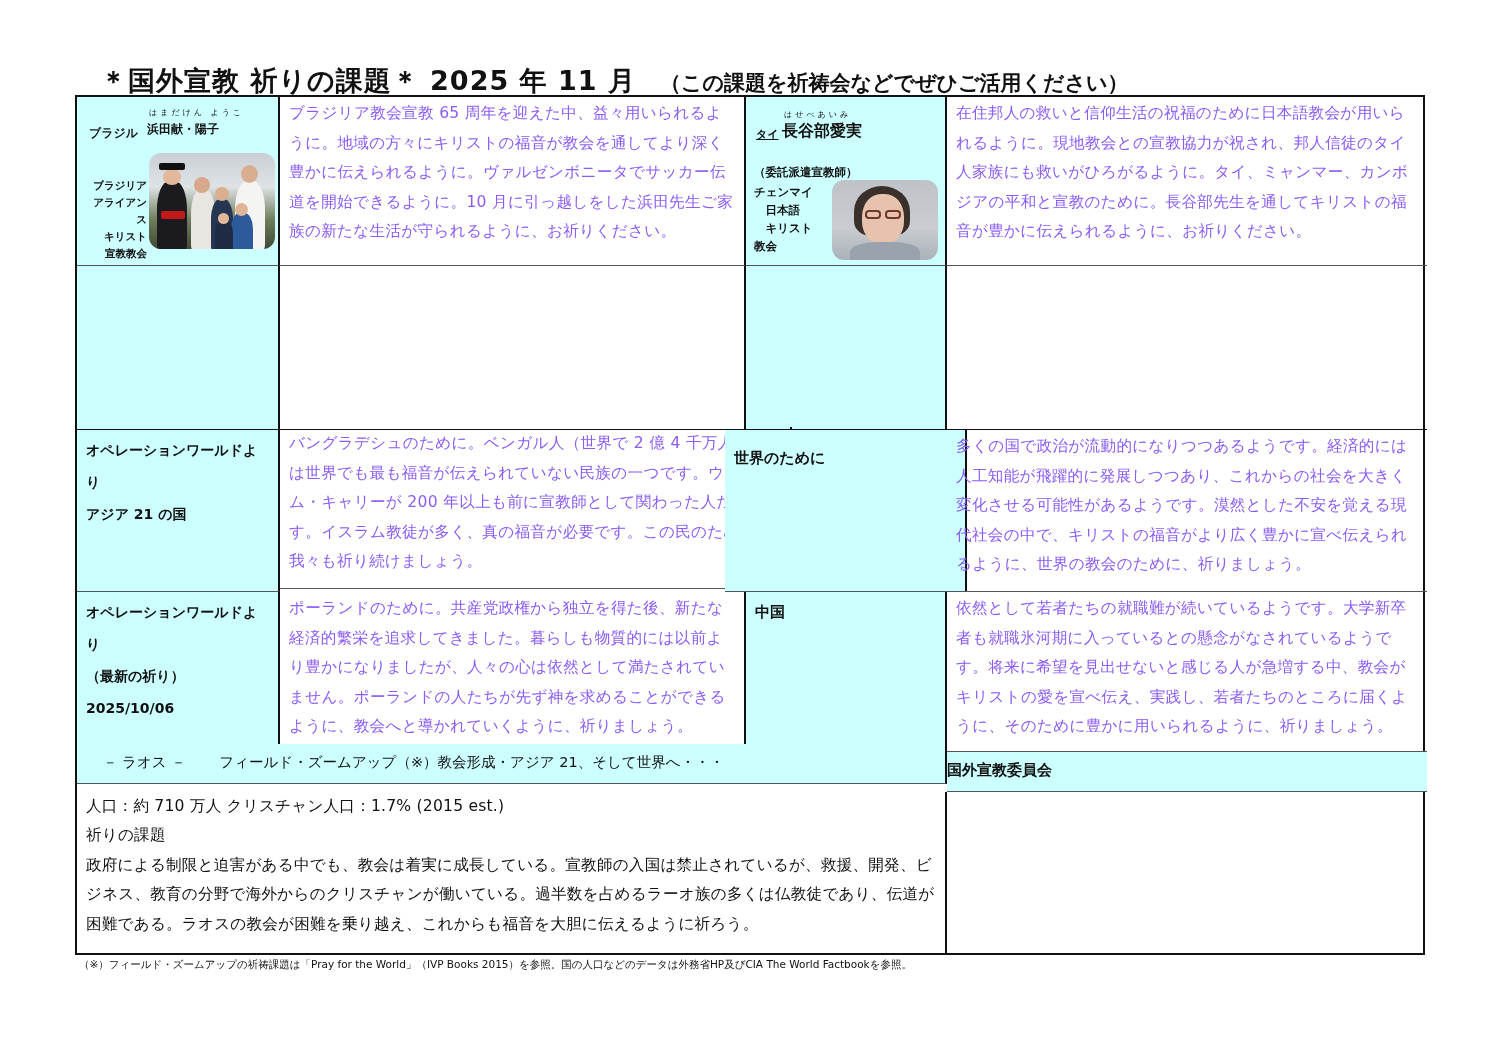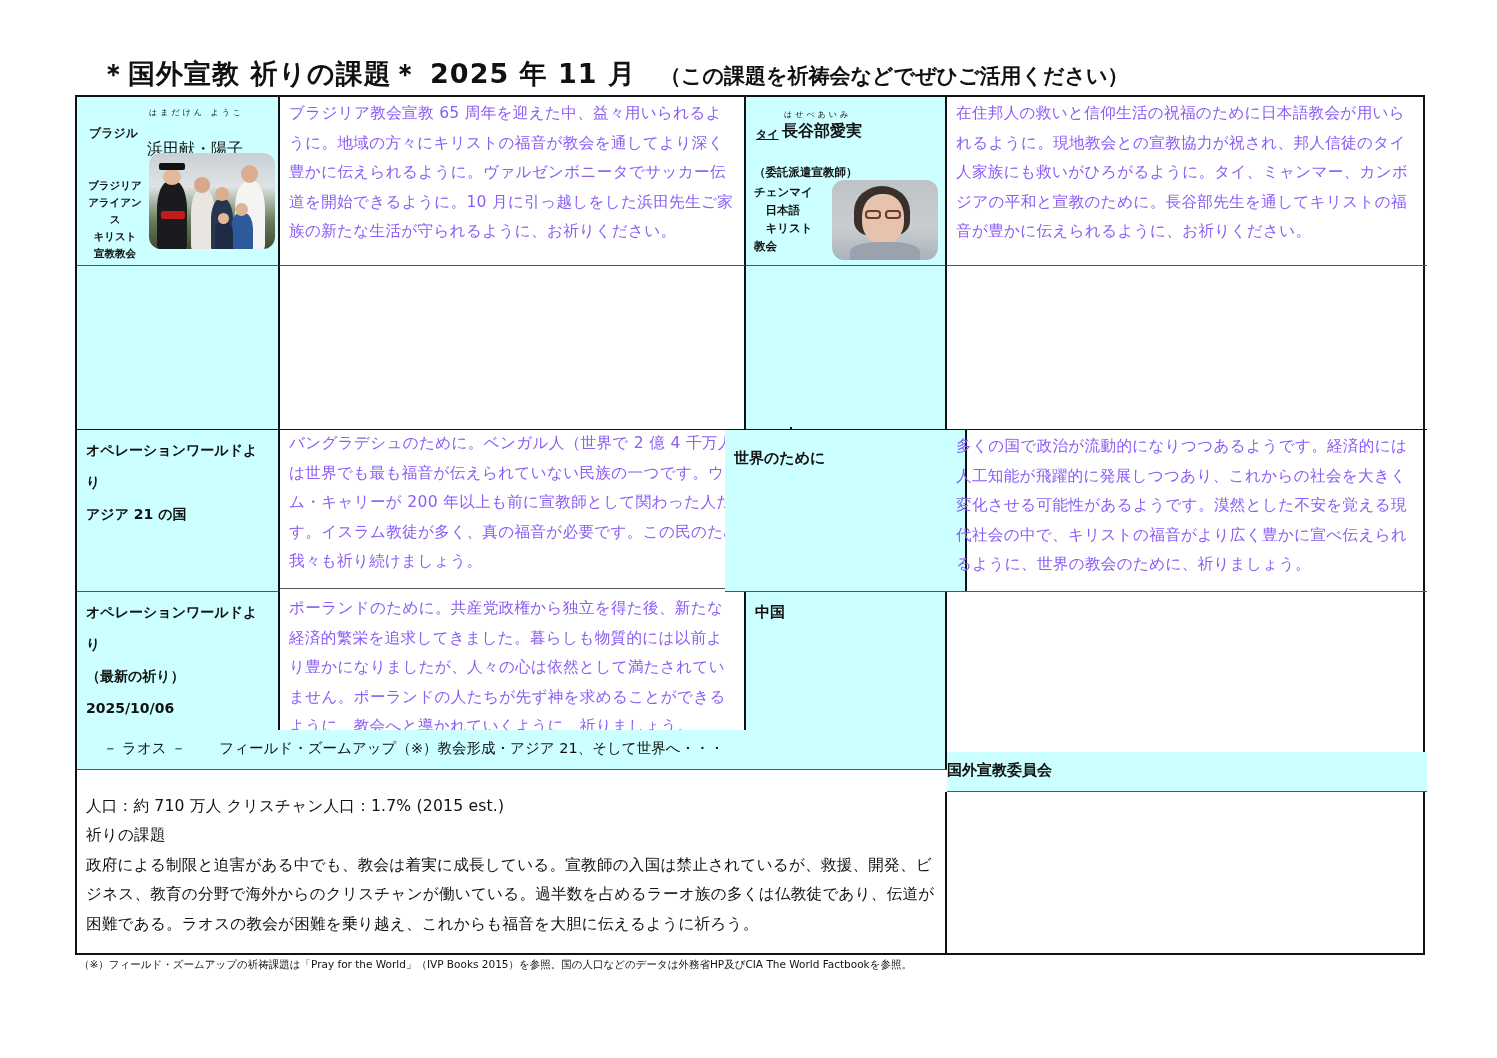--- a/index.html
+++ b/index.html
@@ -3,21 +3,21 @@
   <meta charset="utf-8">
   <style>
     * { box-sizing: border-box; margin: 0; padding: 0; }
     html, body { width: 1497px; height: 1058px; background: #ffffff; overflow: hidden; }
     body { position: relative; font-family: "DejaVu Sans", "Liberation Sans", sans-serif; color: #111; }
 
     .title-line {
       position: absolute; left: 100px; top: 56px; height: 36px;
       display: flex; align-items: baseline; white-space: nowrap;
     }
-    .title-main { font-size: 27px; font-weight: bold; letter-spacing: 1px; }
+    .title-main { font-size: 27px; font-weight: bold; letter-spacing: 1px; margin-top: 7px; }
     .title-sub { font-size: 21px; font-weight: bold; margin-left: 24px; }
 
     .sheet {
       position: absolute; left: 75px; top: 95px; width: 1350px; height: 860px;
       border: 2px solid #111;
     }
     .cell {
       position: absolute; overflow: hidden;
       border-right: 1px solid #222; border-bottom: 1.5px solid #555;
     }
@@ -29,22 +29,22 @@
       letter-spacing: 0.3px; color: #8b5cf6;
     }
     .label-text {
       font-size: 14px; font-weight: bold; line-height: 32px; padding: 4px 8px 0 9px;
     }
 
     
     .br-country { position: absolute; left: 12px; top: 28px; font-size: 12px; font-weight: bold; }
     .br-name-wrap { position: absolute; left: 70px; top: 10px; }
     .ruby { font-size: 8px; letter-spacing: 3px; padding-left: 2px; line-height: 12px; }
-    .br-name { font-size: 16px; font-weight: normal; line-height: 20px; margin-top: 20px; }
-    .br-church { position: absolute; left: 6px; top: 80px; font-size: 10.5px; font-weight: bold; line-height: 17px; text-align: center; width: 64px; }
+    .br-name { font-size: 12px; font-weight: bold; line-height: 20px; }
+    .br-church { position: absolute; left: 6px; top: 80px; font-size: 10.5px; font-weight: bold; line-height: 17px; text-align: right; width: 64px; }
     .br-photo {
       position: absolute; left: 72px; top: 56px; width: 126px; height: 96px;
       border-radius: 12px; overflow: hidden;
       background: linear-gradient(180deg, #c9cfd4 0%, #dfe3e6 35%, #6d7c5a 70%, #3e4a34 100%);
     }
     .br-photo .p { position: absolute; border-radius: 40% 40% 10% 10%; }
 
     
     .th-country { position: absolute; left: 10px; top: 30px; font-size: 11px; font-weight: bold; text-decoration: underline; }
     .th-name-wrap { position: absolute; left: 36px; top: 12px; }
@@ -163,22 +163,25 @@
       <div>（最新の祈り）</div>
       <div>2025/10/06</div>
     </div>
   </div>
   <div class="cell bold-r" style="left:203px; top:495px; width:466px; height:160px;">
     <div class="body-text">ポーランドのために。共産党政権から独立を得た後、新たな経済的繁栄を追求してきました。暮らしも物質的には以前より豊かになりましたが、人々の心は依然として満たされていません。ポーランドの人たちが先ず神を求めることができるように、教会へと導かれていくように、祈りましょう。</div>
   </div>
   <div class="cell cyan bold-r" style="left:669px; top:495px; width:201px; height:160px;">
     <div class="label-text" style="font-size:15px;">中国</div>
   </div>
+  <div class="cell" style="left:870px; top:495px; width:480px; height:160px; border-right:none;">
+    <div class="body-text">依然として若者たちの就職難が続いているようです。大学新卒者も就職氷河期に入っているとの懸念がなされているようです。将来に希望を見出せないと感じる人が急増する中、教会がキリストの愛を宣べ伝え、実践し、若者たちのところに届くように、そのために豊かに用いられるように、祈りましょう。</div>
+  </div>
 
-  <div class="cell cyan bold-r" style="left:0; top:633px; width:870px; height:40px;">
+  <div class="cell cyan bold-r" style="left:0; top:647px; width:870px; height:40px;">
     <div class="band-text">－ ラオス －　　 フィールド・ズームアップ（※）教会形成・アジア 21、そして世界へ・・・</div>
   </div>
   <div class="cell cyan" style="left:870px; top:655px; width:480px; height:40px; border-right:none;">
     <div class="band-right">国外宣教委員会</div>
   </div>
 
   <div class="cell bold-r" style="left:0; top:695px; width:870px; height:161px; border-bottom:none;">
     <div class="laos-text">
       <div>人口：約 710 万人 クリスチャン人口：1.7% (2015 est.)</div>
       <div>祈りの課題</div>

